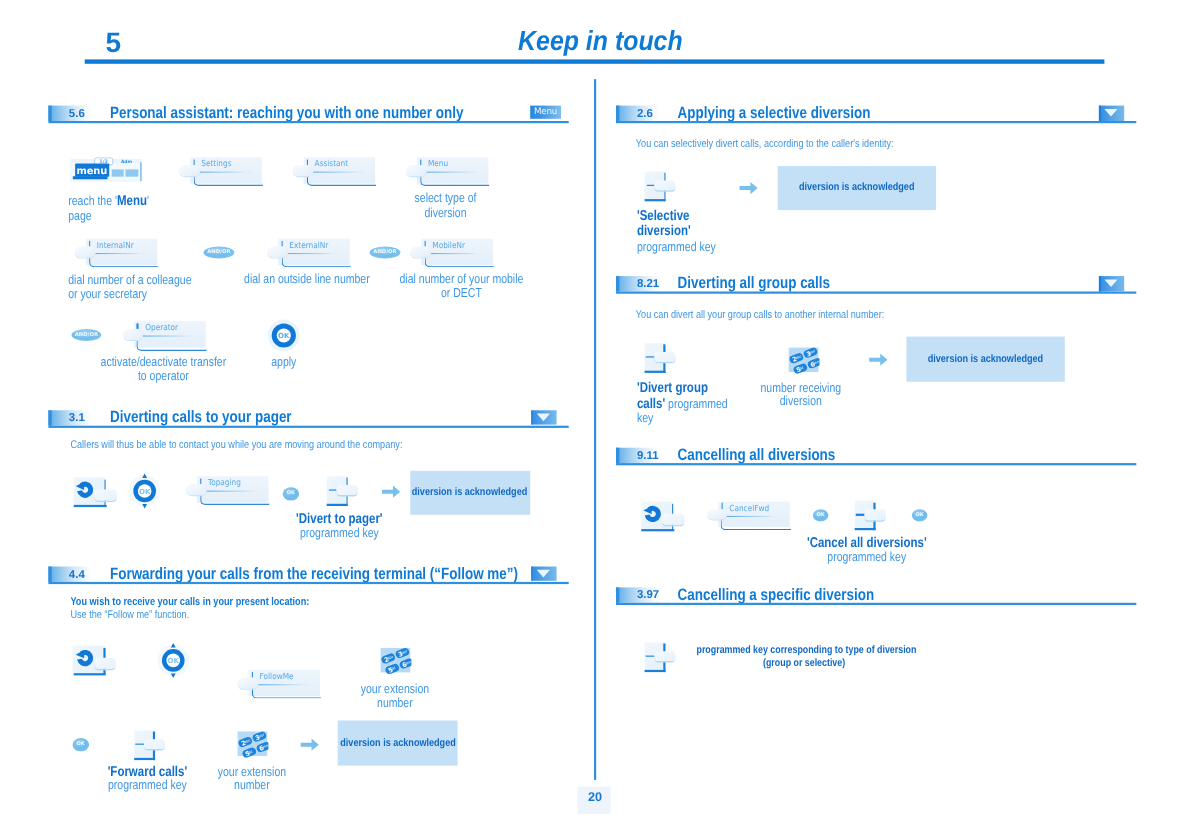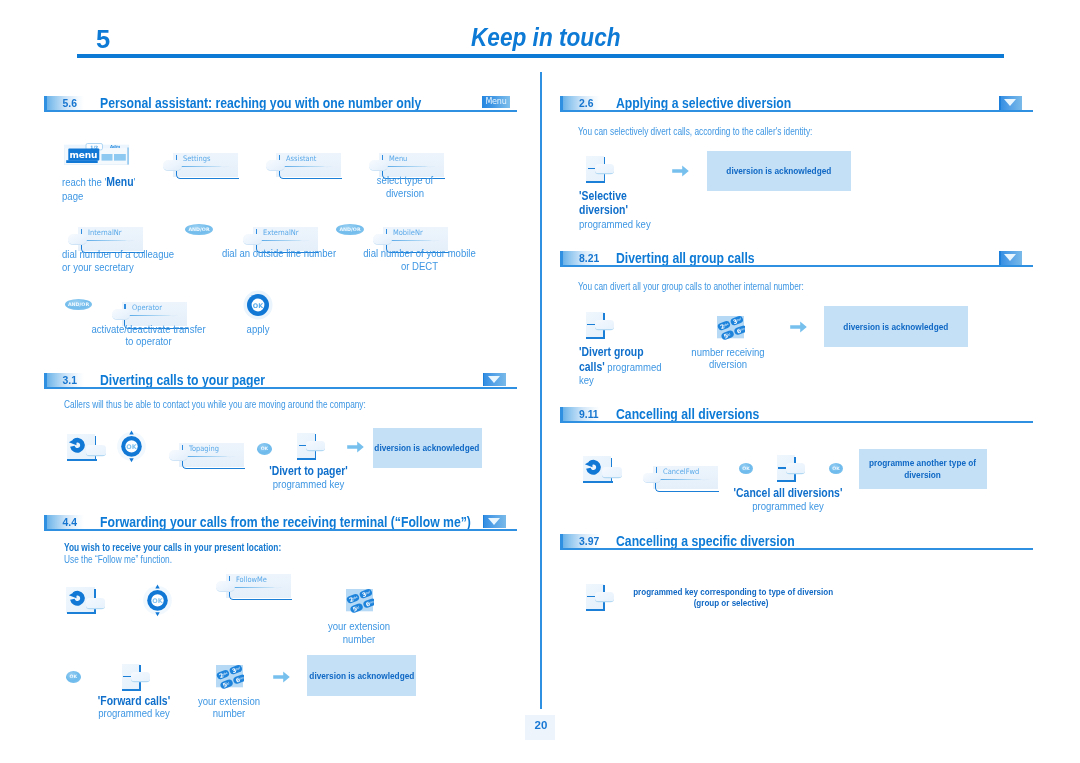--- a/index.html
+++ b/index.html
@@ -51,21 +51,21 @@
      overflow:hidden;}
   .ack span{color:#1068c4;font-size:9.9px;font-weight:bold;text-align:center;line-height:11.6px;
      display:block;transform:scaleX(0.835);white-space:nowrap;}
   .ack span.wrap{white-space:normal;width:131px;flex:0 0 auto;}
 
   
   .ico{position:absolute;}
   .ico svg{display:block;}
 
   
-  .softkey{position:absolute;width:78px;height:27px;margin-top:10px;}
+  .softkey{position:absolute;width:78px;height:27px;}
   .softkey .sk-body{position:absolute;left:10px;top:0px;width:65px;height:23.5px;
      background:linear-gradient(to bottom,#edf4fc 0%,#e9f2fb 50%,#e4effa 100%);}
   .softkey .sk-tick{position:absolute;left:12.8px;top:1.6px;width:1.6px;height:5.5px;background:#2f8cdf;}
   .softkey .sk-txt{position:absolute;left:20px;top:1.2px;height:9px;line-height:9px;
      font-family:"DejaVu Sans",sans-serif;font-size:7.2px;color:#59a9e9;white-space:nowrap;
      transform:scale(0.93,1.05);transform-origin:left top;}
   .softkey .sk-line{position:absolute;left:12.8px;top:13.2px;width:54px;height:1px;
      background:linear-gradient(to right,#4fa4e7 0%,#a3d1f2 55%,rgba(220,238,252,0.1) 100%);}
   .softkey .sk-arrow{position:absolute;left:57px;top:13.2px;width:0;height:0;
      border-left:4px solid transparent;border-right:4px solid transparent;border-top:2.6px solid #e2eefa;}
@@ -334,21 +334,21 @@
     <svg width="29" height="33" viewBox="0 0 29 33">
       <circle cx="14.5" cy="16.4" r="14.4" fill="#f2f9fe"></circle>
       <path d="M14.5 0.5 L16.7 4.6 L12.3 4.6 Z" fill="#1278d6"></path>
       <path d="M14.5 32.3 L16.7 28.2 L12.3 28.2 Z" fill="#1278d6"></path>
       <circle cx="14.5" cy="16.4" r="10.3" fill="#1278d6"></circle>
       <circle cx="14.5" cy="16.4" r="6.2" fill="#ffffff"></circle>
       <text x="14.5" y="18.7" font-family="DejaVu Sans" font-size="6.4" font-weight="bold" fill="#84c4f0" text-anchor="middle">OK</text>
     </svg>
   </div>
 
-  <div class="softkey" style="left:216px;top:564px;">
+  <div class="softkey" style="left:216px;top:609px;">
     <div class="sk-body"></div>
       <div class="sk-tick"></div>
     <div class="sk-txt">FollowMe</div>
     <div class="sk-line"></div>
       <div class="sk-arrow"></div>
     <div class="sk-corner"></div>
       <div class="sk-cap"></div>
   </div>
 
   <div class="keypad" style="left:344.3px;top:586.3px;">
@@ -555,23 +555,20 @@
     <div class="pk-face"></div>
       <div class="pk-r"></div>
       <div class="pk-b"></div>
     <div class="pk-dash"></div>
       <div class="pk-cap"></div>
   </div>
   <div class="cap" style="left:714.4px;top:487.3px;width:148px;"><b>'Cancel all diversions'</b><br>programmed key</div>
 
   <div class="okpill" style="left:828.6px;top:462.5px;">OK</div>
 
-  <div class="ack" style="left:859px;top:449.2px;width:127.8px;height:39.6px;">
-      <span class="wrap">programme another type of diversion</span>
-    </div>
 
   <div class="sec" style="left:560.4px;top:533px;width:473px;">
     <div class="bar"></div>
     <div class="barl"></div>
     <div class="num">3.97</div>
     <div class="ttl">Cancelling a specific diversion</div>
     <div class="rule" style="left:0;width:473px;"></div>
   </div>
 
   <div class="pkey" style="left:585.9px;top:583.8px;">

